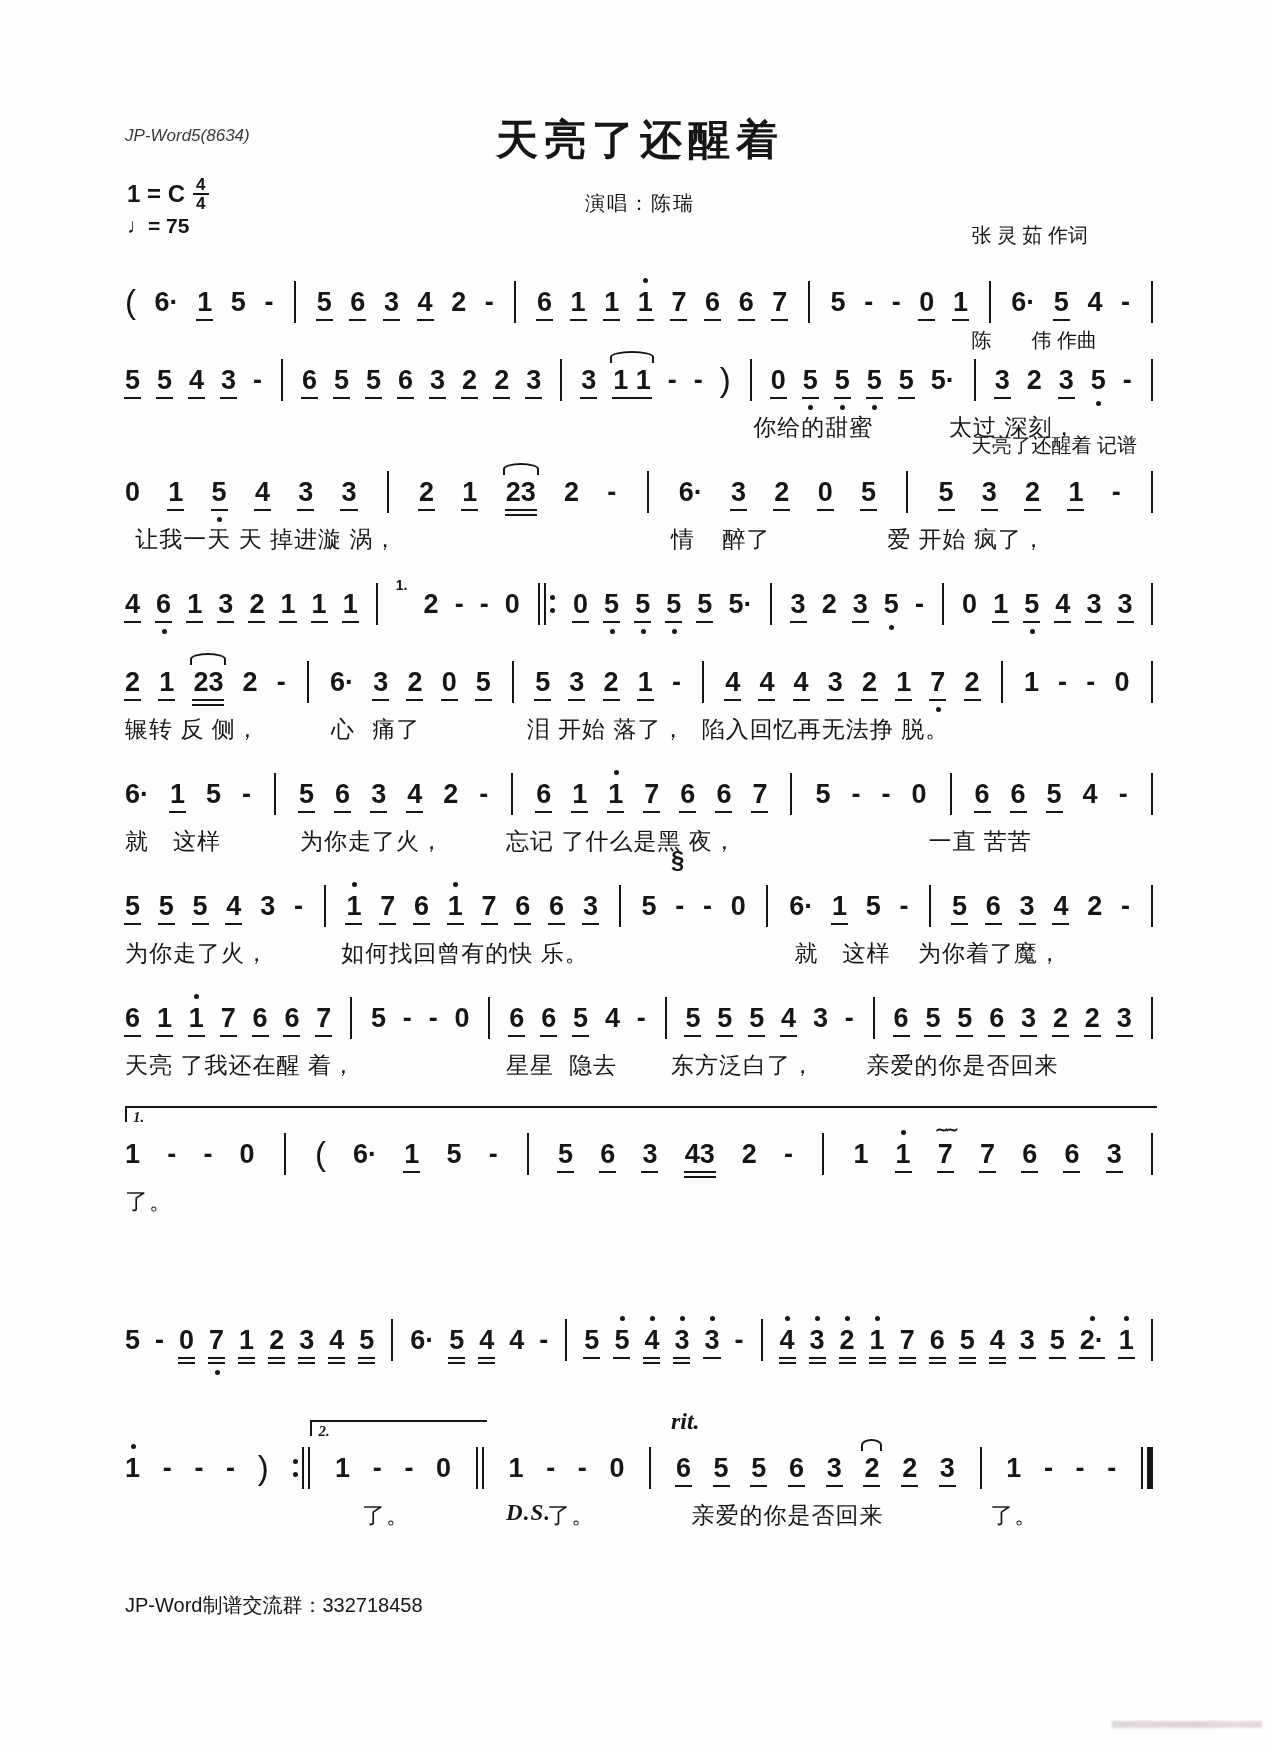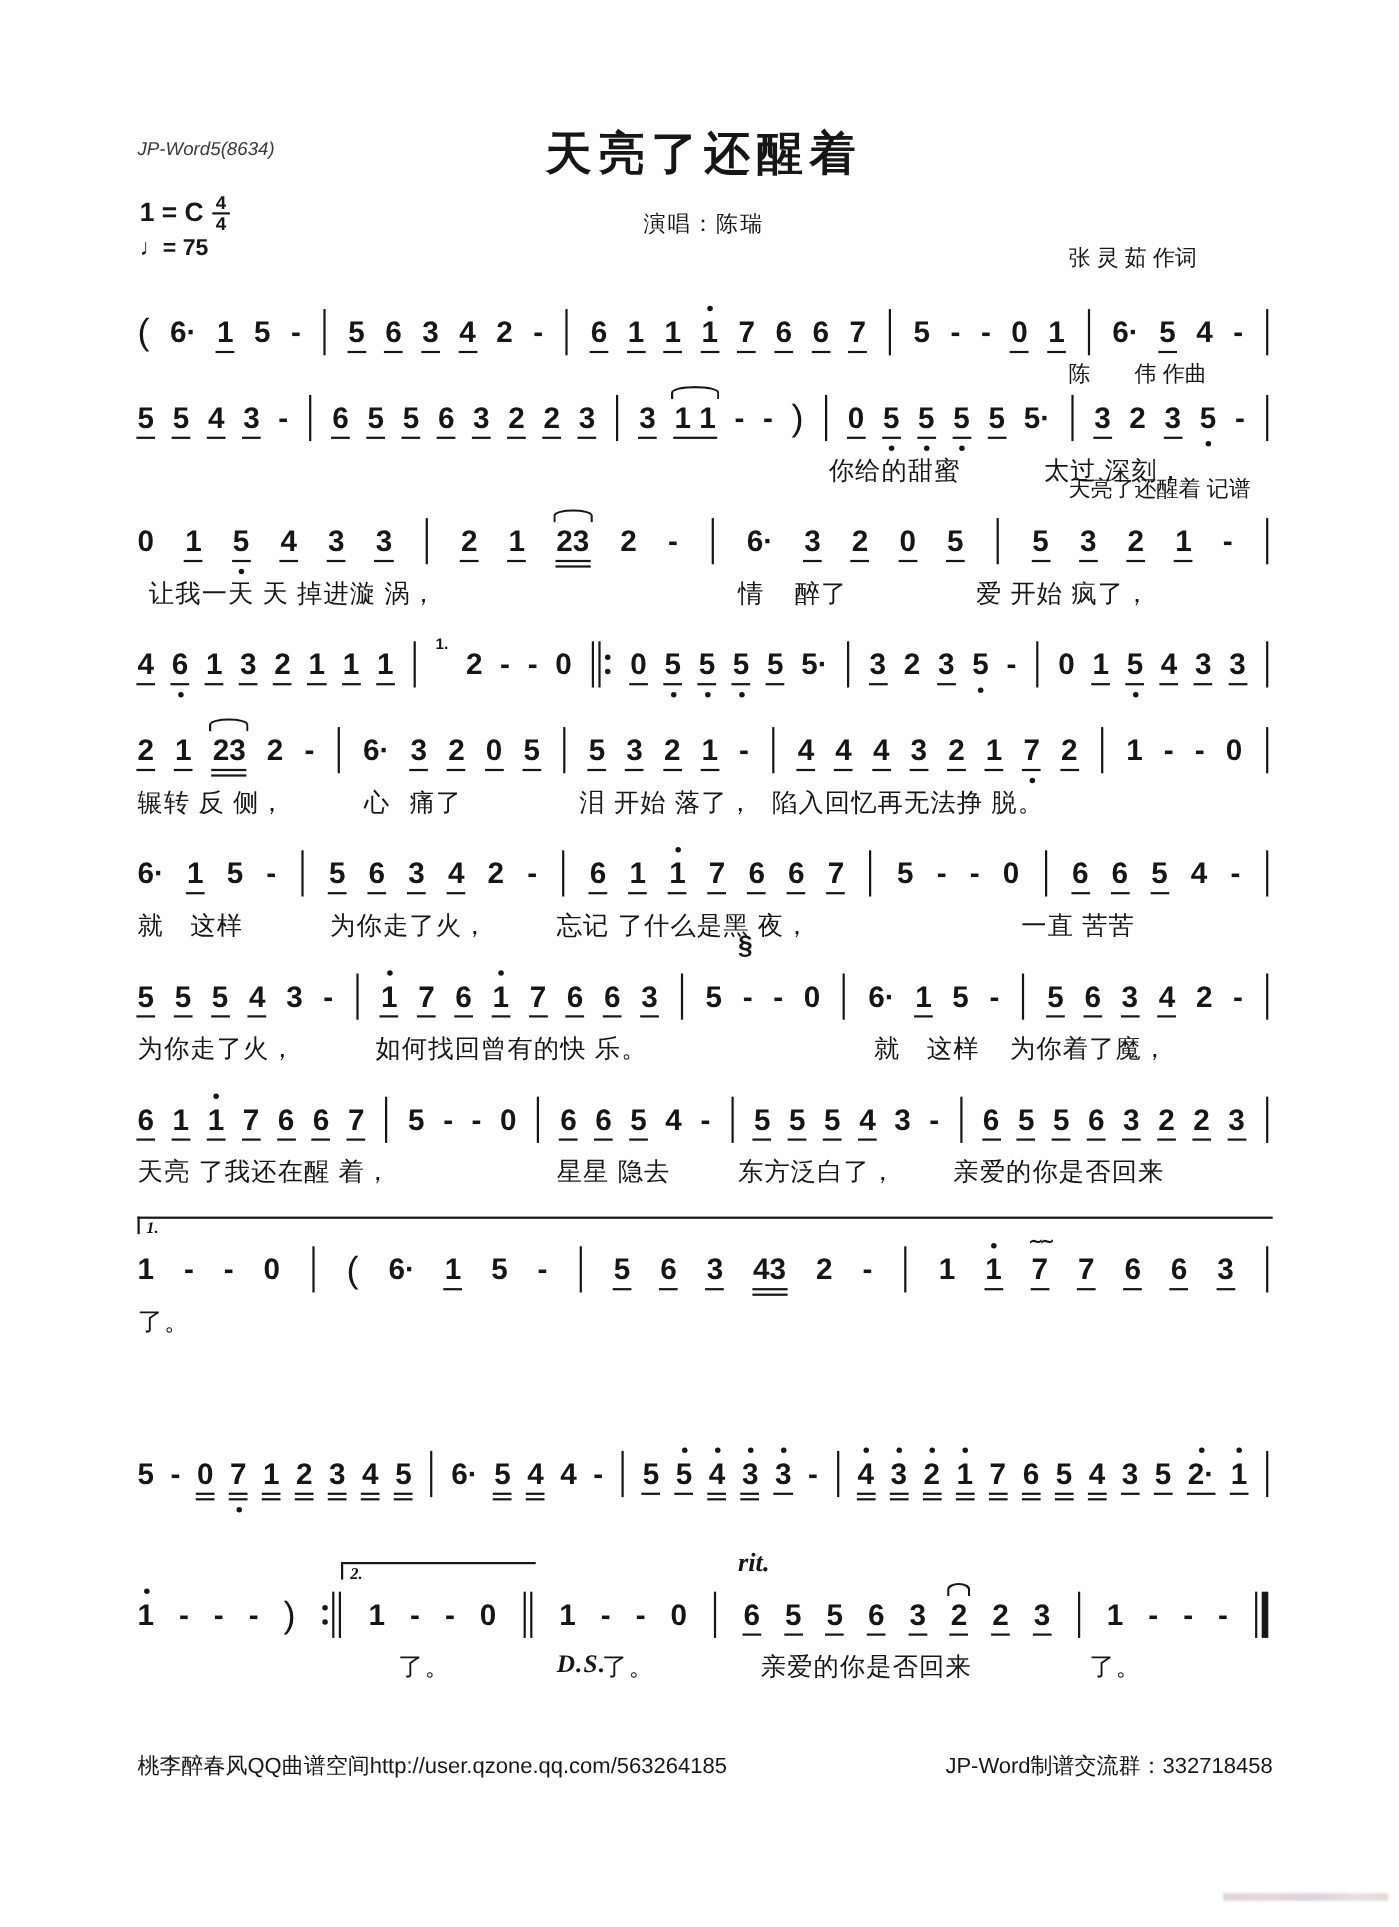--- a/index.html
+++ b/index.html
@@ -480,21 +480,21 @@
             <span class="tok"><span class="tx">3</span><i class="ul" style="bottom: -4px;"></i></span>
             <span class="tok"><span class="tx">2</span><i class="ul" style="bottom: -4px;"></i></span>
             <span class="tok"><span class="tx">2</span><i class="ul" style="bottom: -4px;"></i></span>
             <span class="tok"><span class="tx">3</span><i class="ul" style="bottom: -4px;"></i></span>
             <span class="barw">
               <i class="bl"></i>
             </span>
           </div>
           <div class="lyr">
             <span class="seg" style="left: 0%;">天亮 了我还在醒 着，</span>
-            <span class="seg" style="left: 37%;">星星 隐去</span>
+            <span class="seg" style="left: 37%; font-family: Liberation Mono, monospace;">星星 隐去</span>
             <span class="seg" style="left: 53%;">东方泛白了，</span>
             <span class="seg" style="left: 72%;">亲爱的你是否回来</span>
           </div>
         </div>
         <div class="mline">
           <div class="volta" style="left: 0%; width: 100%;">
             <span class="vlabel itv">1.</span>
           </div>
           <div class="notes">
             <span class="tok"><span class="tx">1</span></span>
@@ -643,18 +643,17 @@
             <span class="seg it" style="left: 37%;">D.S.</span>
             <span class="seg" style="left: 41%;">了。</span>
             <span class="seg" style="left: 55%;">亲爱的你是否回来</span>
             <span class="seg" style="left: 84%;">了。</span>
           </div>
         </div>
       </div>
   </div>
 
   <div class="footer">
-    <span>桃李醉春风QQ曲谱空间http://user.qzone.qq.com/563264185</span>
     <span>JP-Word制谱交流群：332718458</span>
   </div>
 
   <div class="wm"></div>
 </div>
 
 </body></html>

